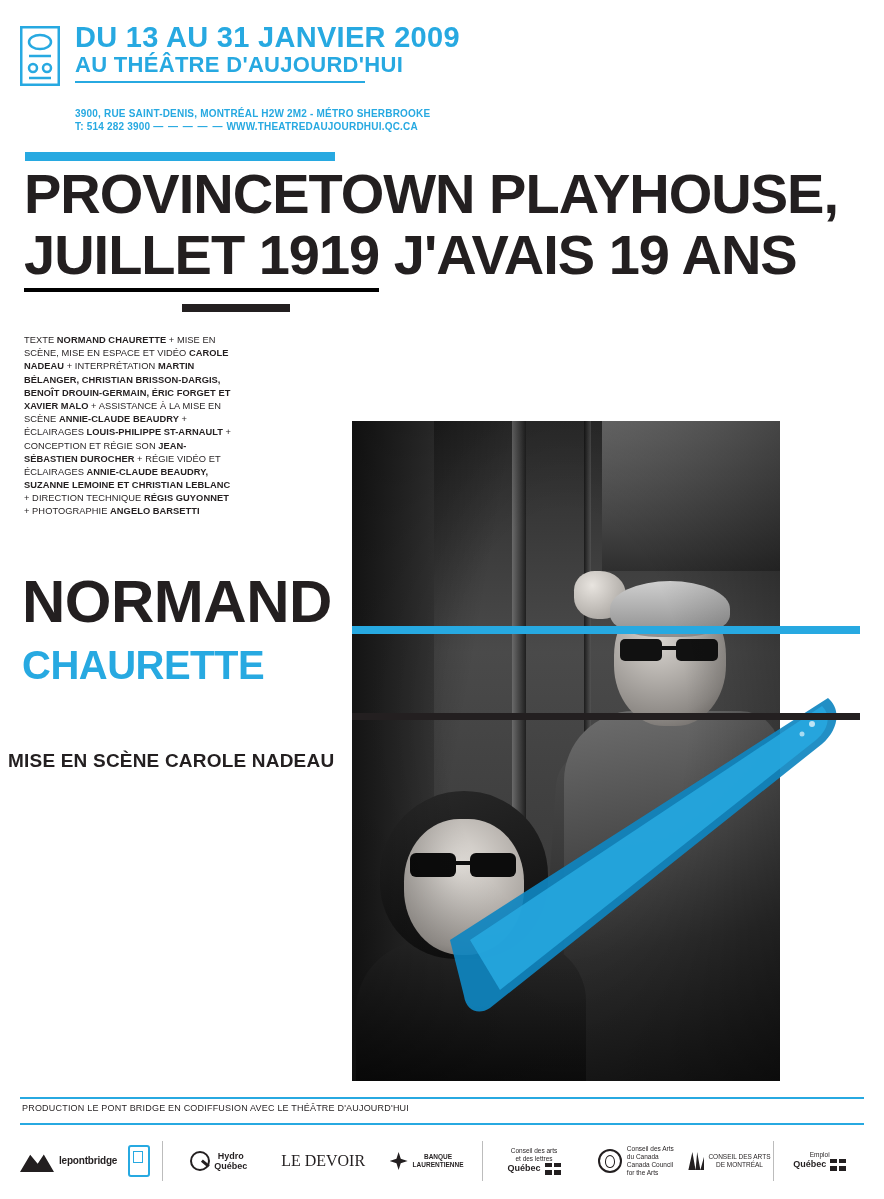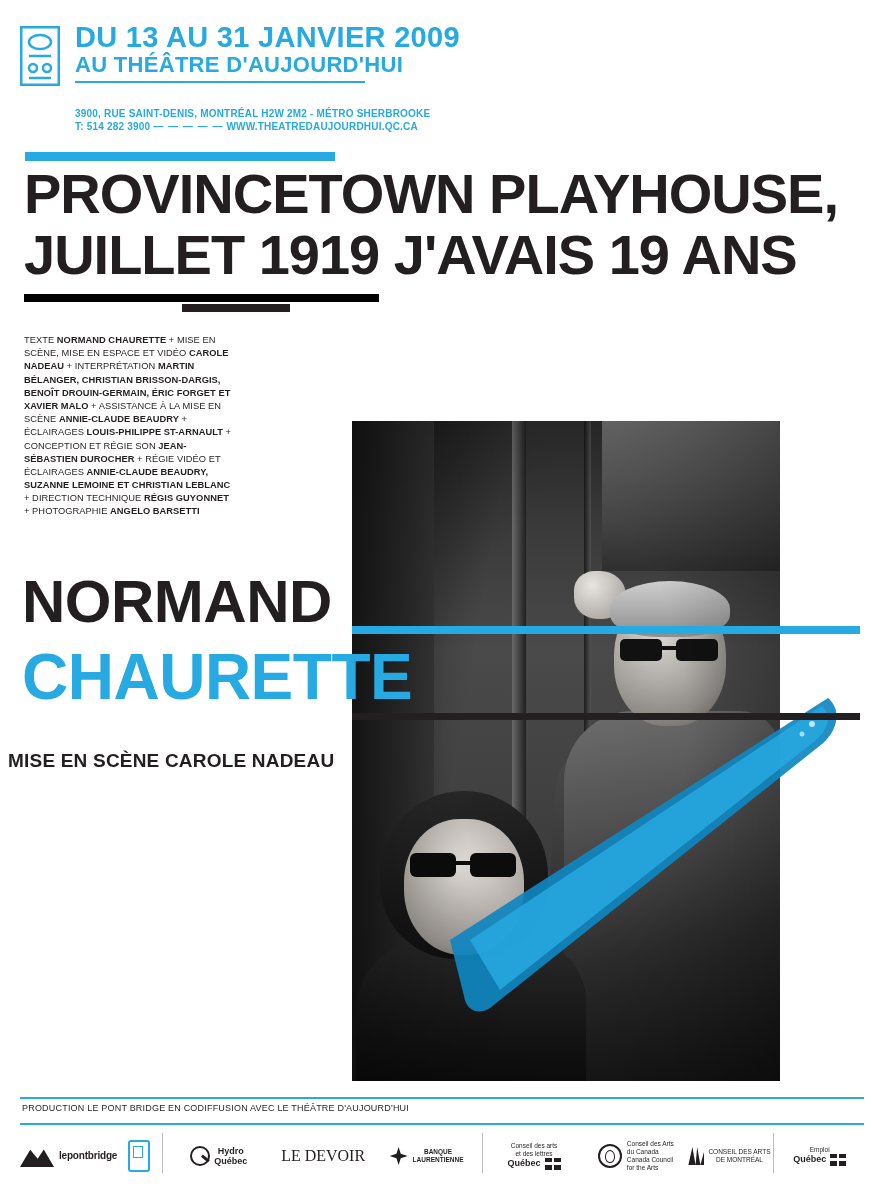--- a/index.html
+++ b/index.html
@@ -106,22 +106,22 @@
   .title-l2 {
     font-size: 56px;
     font-weight: bold;
     letter-spacing: -1px;
     line-height: 1.0;
     color: #231f20;
     white-space: nowrap;
     margin-top: 5px;
   }
   .ul-part {
-    border-bottom: 8px solid #000000;
-    padding-bottom: 8px;
+    border-bottom: 4px solid #000000;
+    padding-bottom: 2px;
   }
   .title-rule-bottom {
     position: absolute;
     left: 182px;
     top: 304px;
     width: 108px;
     height: 8px;
     background: #231f20;
   }
 
@@ -147,21 +147,21 @@
     font-size: 60px;
     font-weight: bold;
     letter-spacing: -0.5px;
     color: #231f20;
     line-height: 1;
   }
   .name-last {
     position: absolute;
     left: 22px;
     top: 645px;
-    font-size: 64px;
+    font-size: 40px;
     font-weight: bold;
     letter-spacing: -0.5px;
     color: #27a9e1;
     line-height: 1;
     text-align: right;
   }
   .blue-bar {
     position: absolute;
     left: 352px;
     top: 626px;
@@ -349,21 +349,21 @@
     position: absolute;
     left: 20px; top: 1123px;
     width: 844px; height: 2px;
     background: #27a9e1;
   }
   .sponsors {
     position: absolute;
     left: 20px; top: 1133px;
     width: 844px; height: 56px;
     display: flex;
-    align-items: flex-start;
+    align-items: center;
   }
   .sp {
     display: flex;
     align-items: center;
     justify-content: center;
     height: 46px;
     font-size: 8px;
     color: #231f20;
     text-align: center;
     line-height: 1.15;

